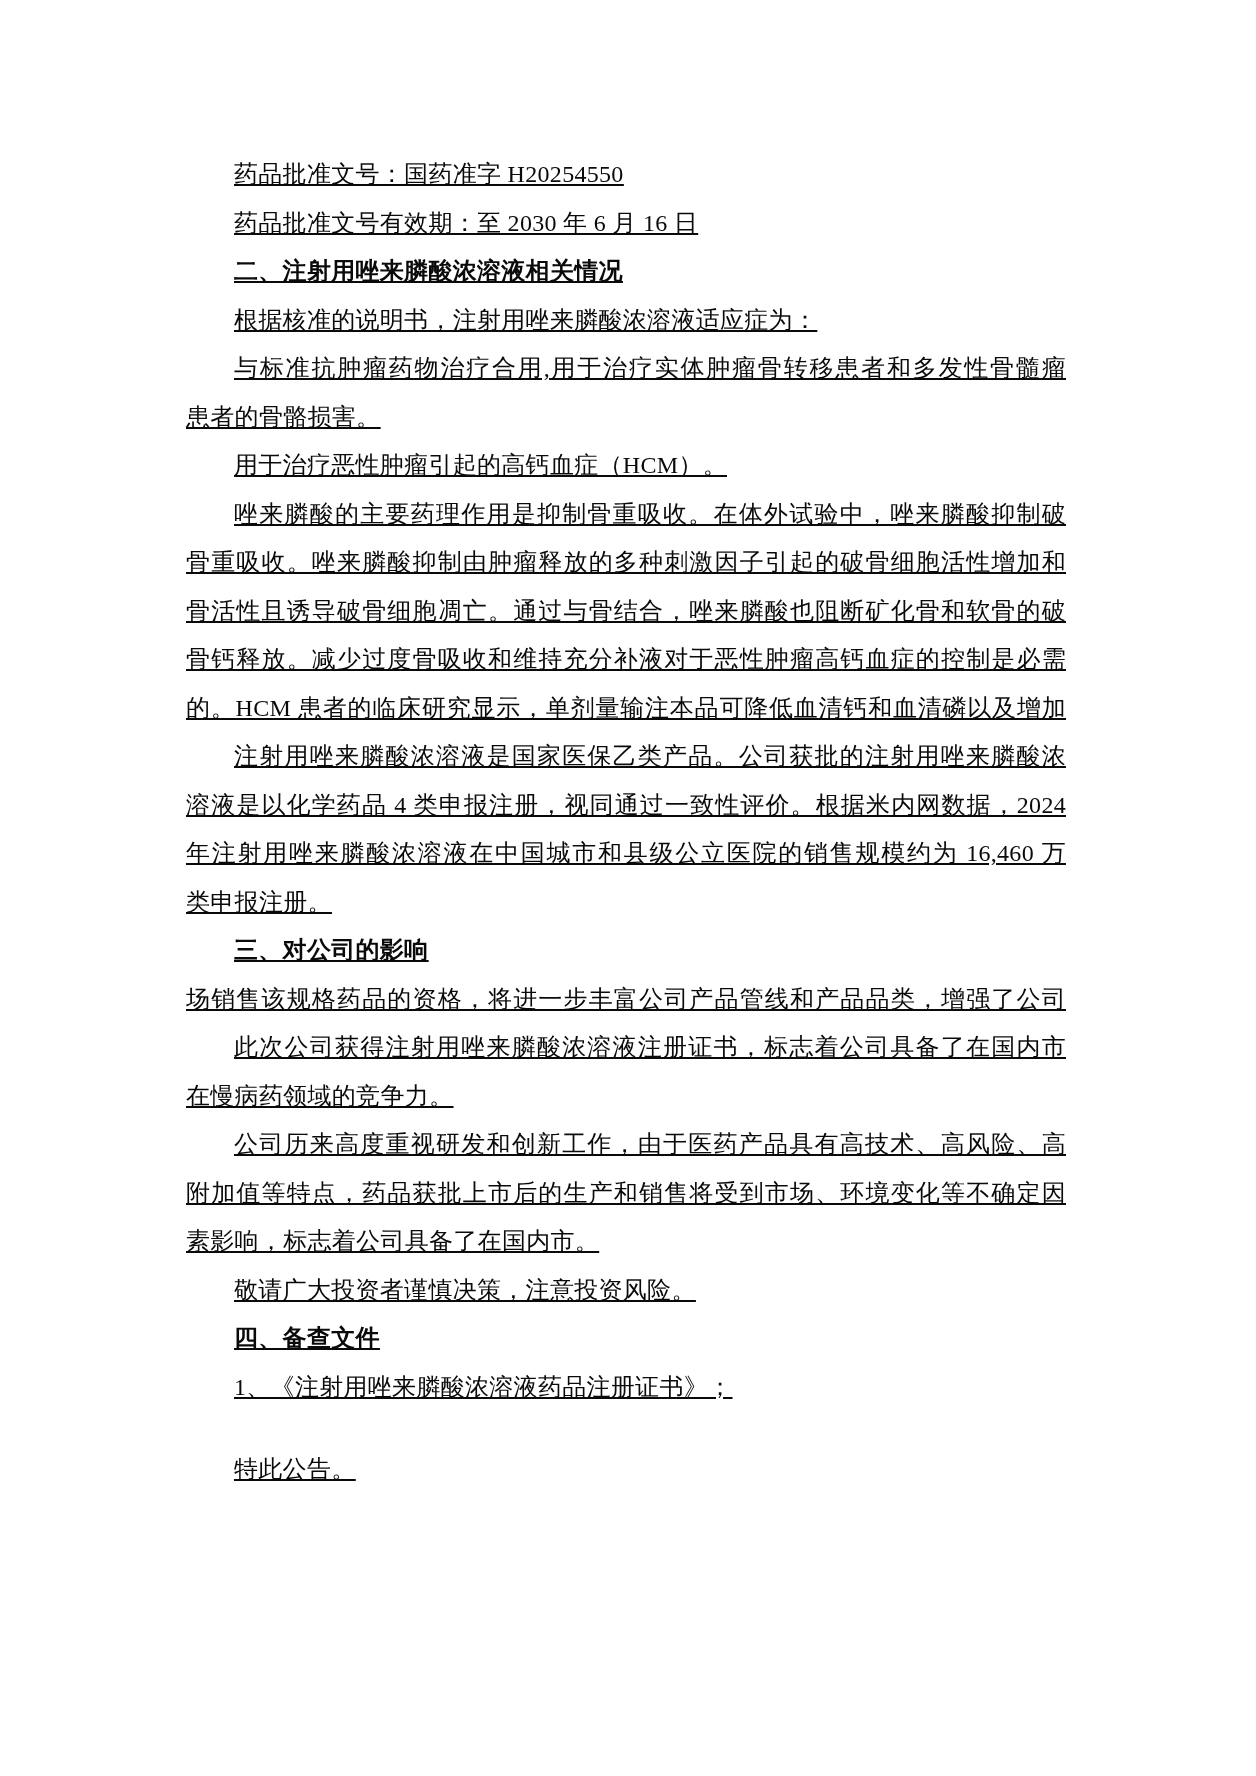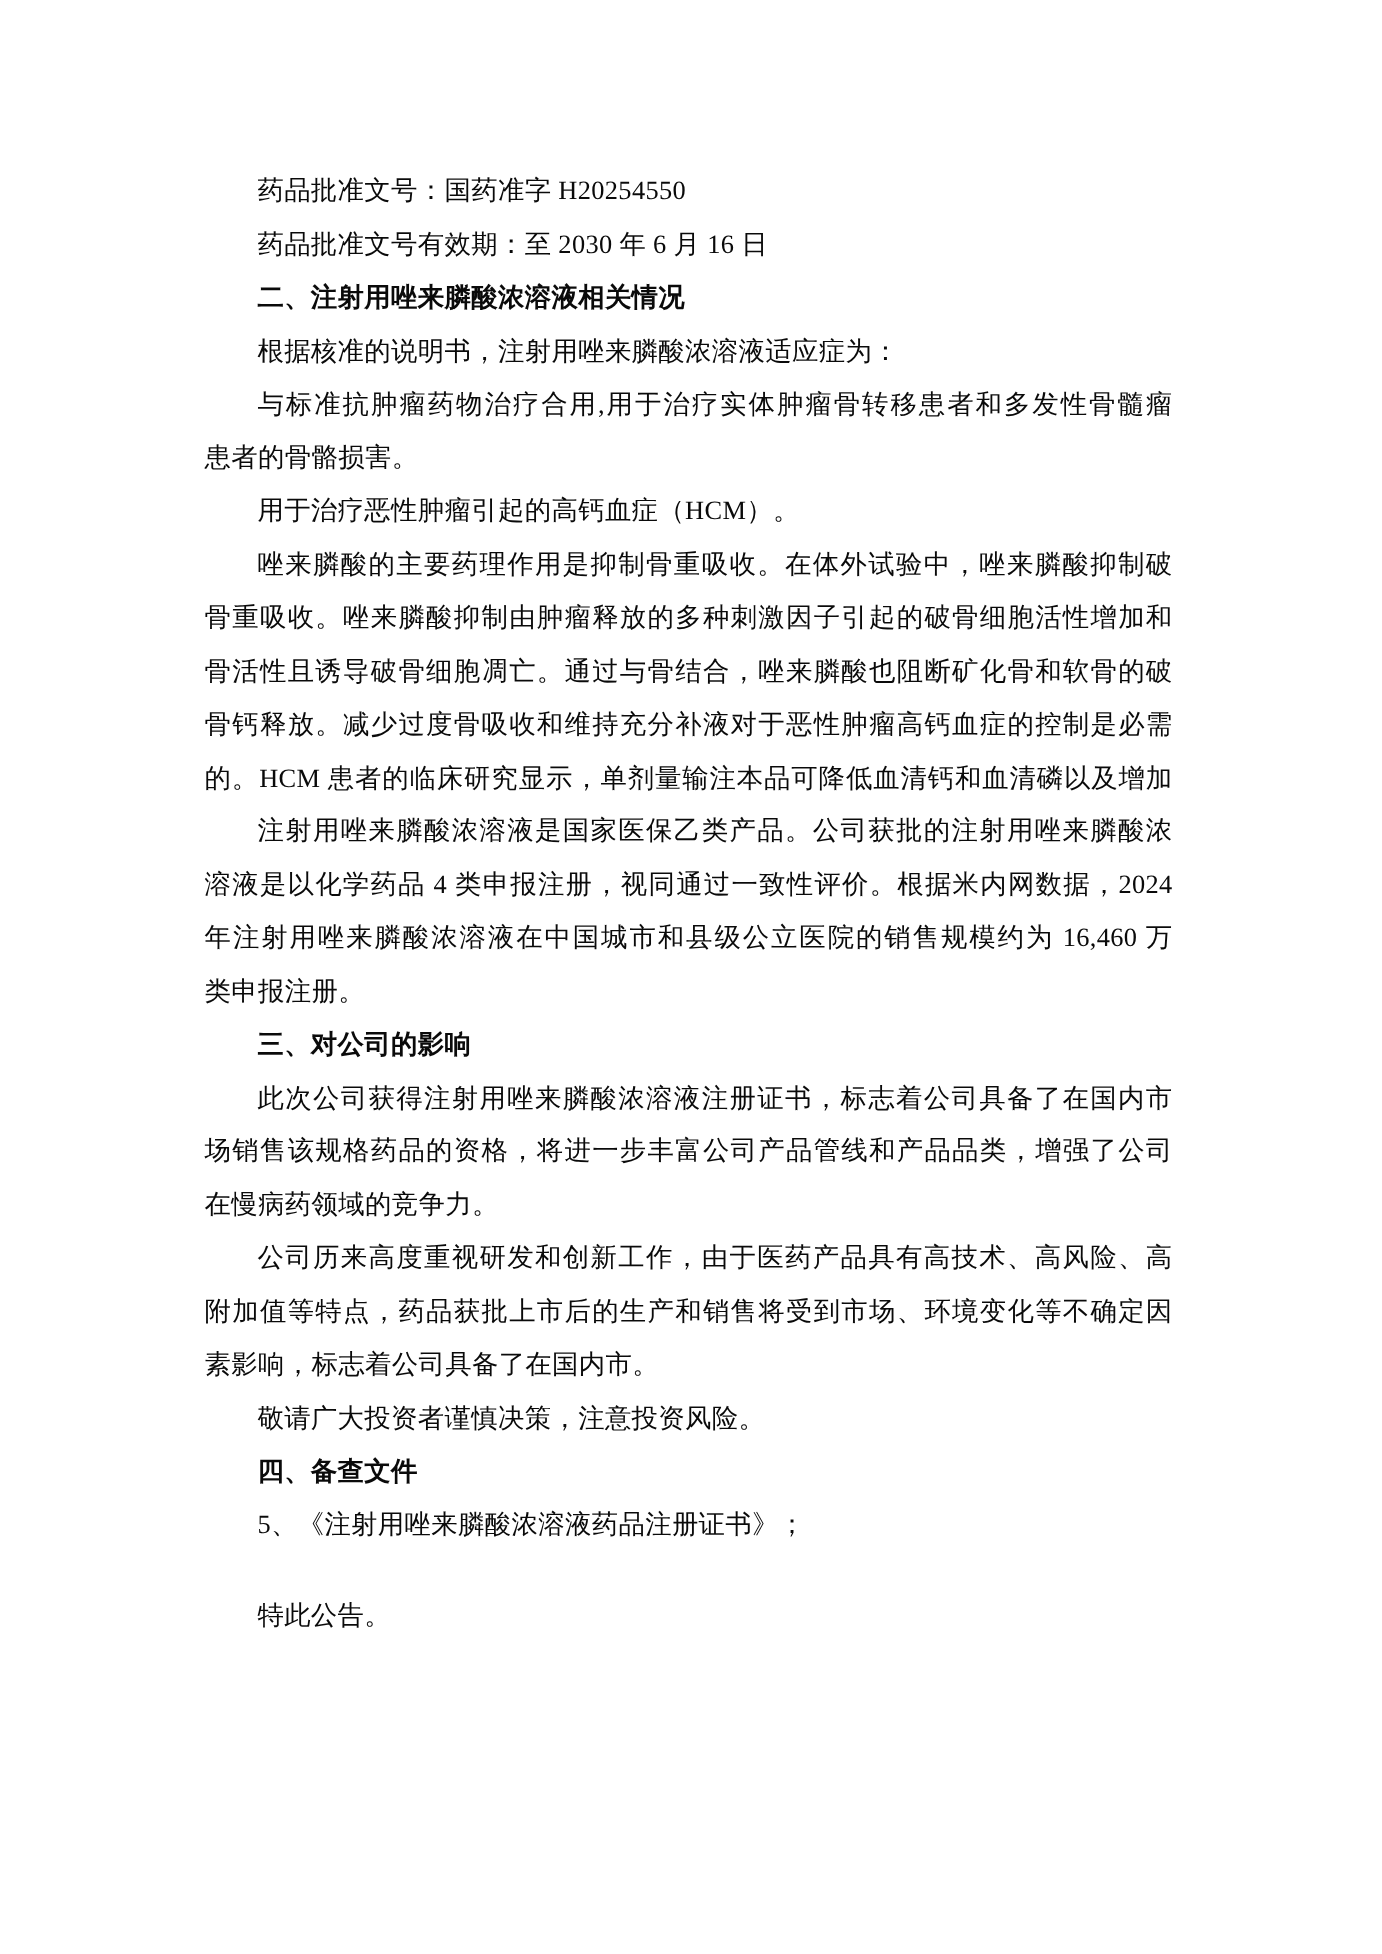--- a/index.html
+++ b/index.html
@@ -1,15 +1,15 @@
 <!DOCTYPE html>
 <html><head>
   <meta charset="utf-8">
   <style>
-    * { margin: 0; padding: 0; box-sizing: border-box; }
+    * { margin: 0; padding: 0; box-sizing: border-box; text-decoration: underline; }
     html, body {
       width: 1256px;
       background: #ffffff;
     }
     .page {
       position: relative;
       width: 1256px;
       height: 1776px;
       background: #ffffff;
       color: #0a0a0a;
@@ -70,32 +70,32 @@
     <div class="line full">骨钙释放。减少过度骨吸收和维持充分补液对于恶性肿瘤高钙血症的控制是必需</div>
     <div class="line full">的。HCM 患者的临床研究显示，单剂量输注本品可降低血清钙和血清磷以及增加</div>
 
     <div class="line indent full">注射用唑来膦酸浓溶液是国家医保乙类产品。公司获批的注射用唑来膦酸浓</div>
     <div class="line full">溶液是以化学药品 4 类申报注册，视同通过一致性评价。根据米内网数据，2024</div>
     <div class="line full">年注射用唑来膦酸浓溶液在中国城市和县级公立医院的销售规模约为 16,460 万</div>
     <div class="line">类申报注册。</div>
 
     <div class="line indent heading">三、对公司的影响</div>
 
+    <div class="line full">场销售该规格药品的资格，将进一步丰富公司产品管线和产品品类，增强了公司</div>
     <div class="line indent full">此次公司获得注射用唑来膦酸浓溶液注册证书，标志着公司具备了在国内市</div>
-    <div class="line full">场销售该规格药品的资格，将进一步丰富公司产品管线和产品品类，增强了公司</div>
     <div class="line">在慢病药领域的竞争力。</div>
 
     <div class="line indent full">公司历来高度重视研发和创新工作，由于医药产品具有高技术、高风险、高</div>
     <div class="line full">附加值等特点，药品获批上市后的生产和销售将受到市场、环境变化等不确定因</div>
     <div class="line">素影响，标志着公司具备了在国内市。</div>
 
     <div class="line indent">敬请广大投资者谨慎决策，注意投资风险。</div>
 
     <div class="line indent heading">四、备查文件</div>
 
-    <div class="line indent">5、《注射用唑来膦酸浓溶液药品注册证书》；</div>
+    <div class="line indent">1、《注射用唑来膦酸浓溶液药品注册证书》；</div>
 
     <div class="line spacer"></div>
 
     <div class="line indent">特此公告。</div>
 
   </div>
 </div>
 
 </body></html>

